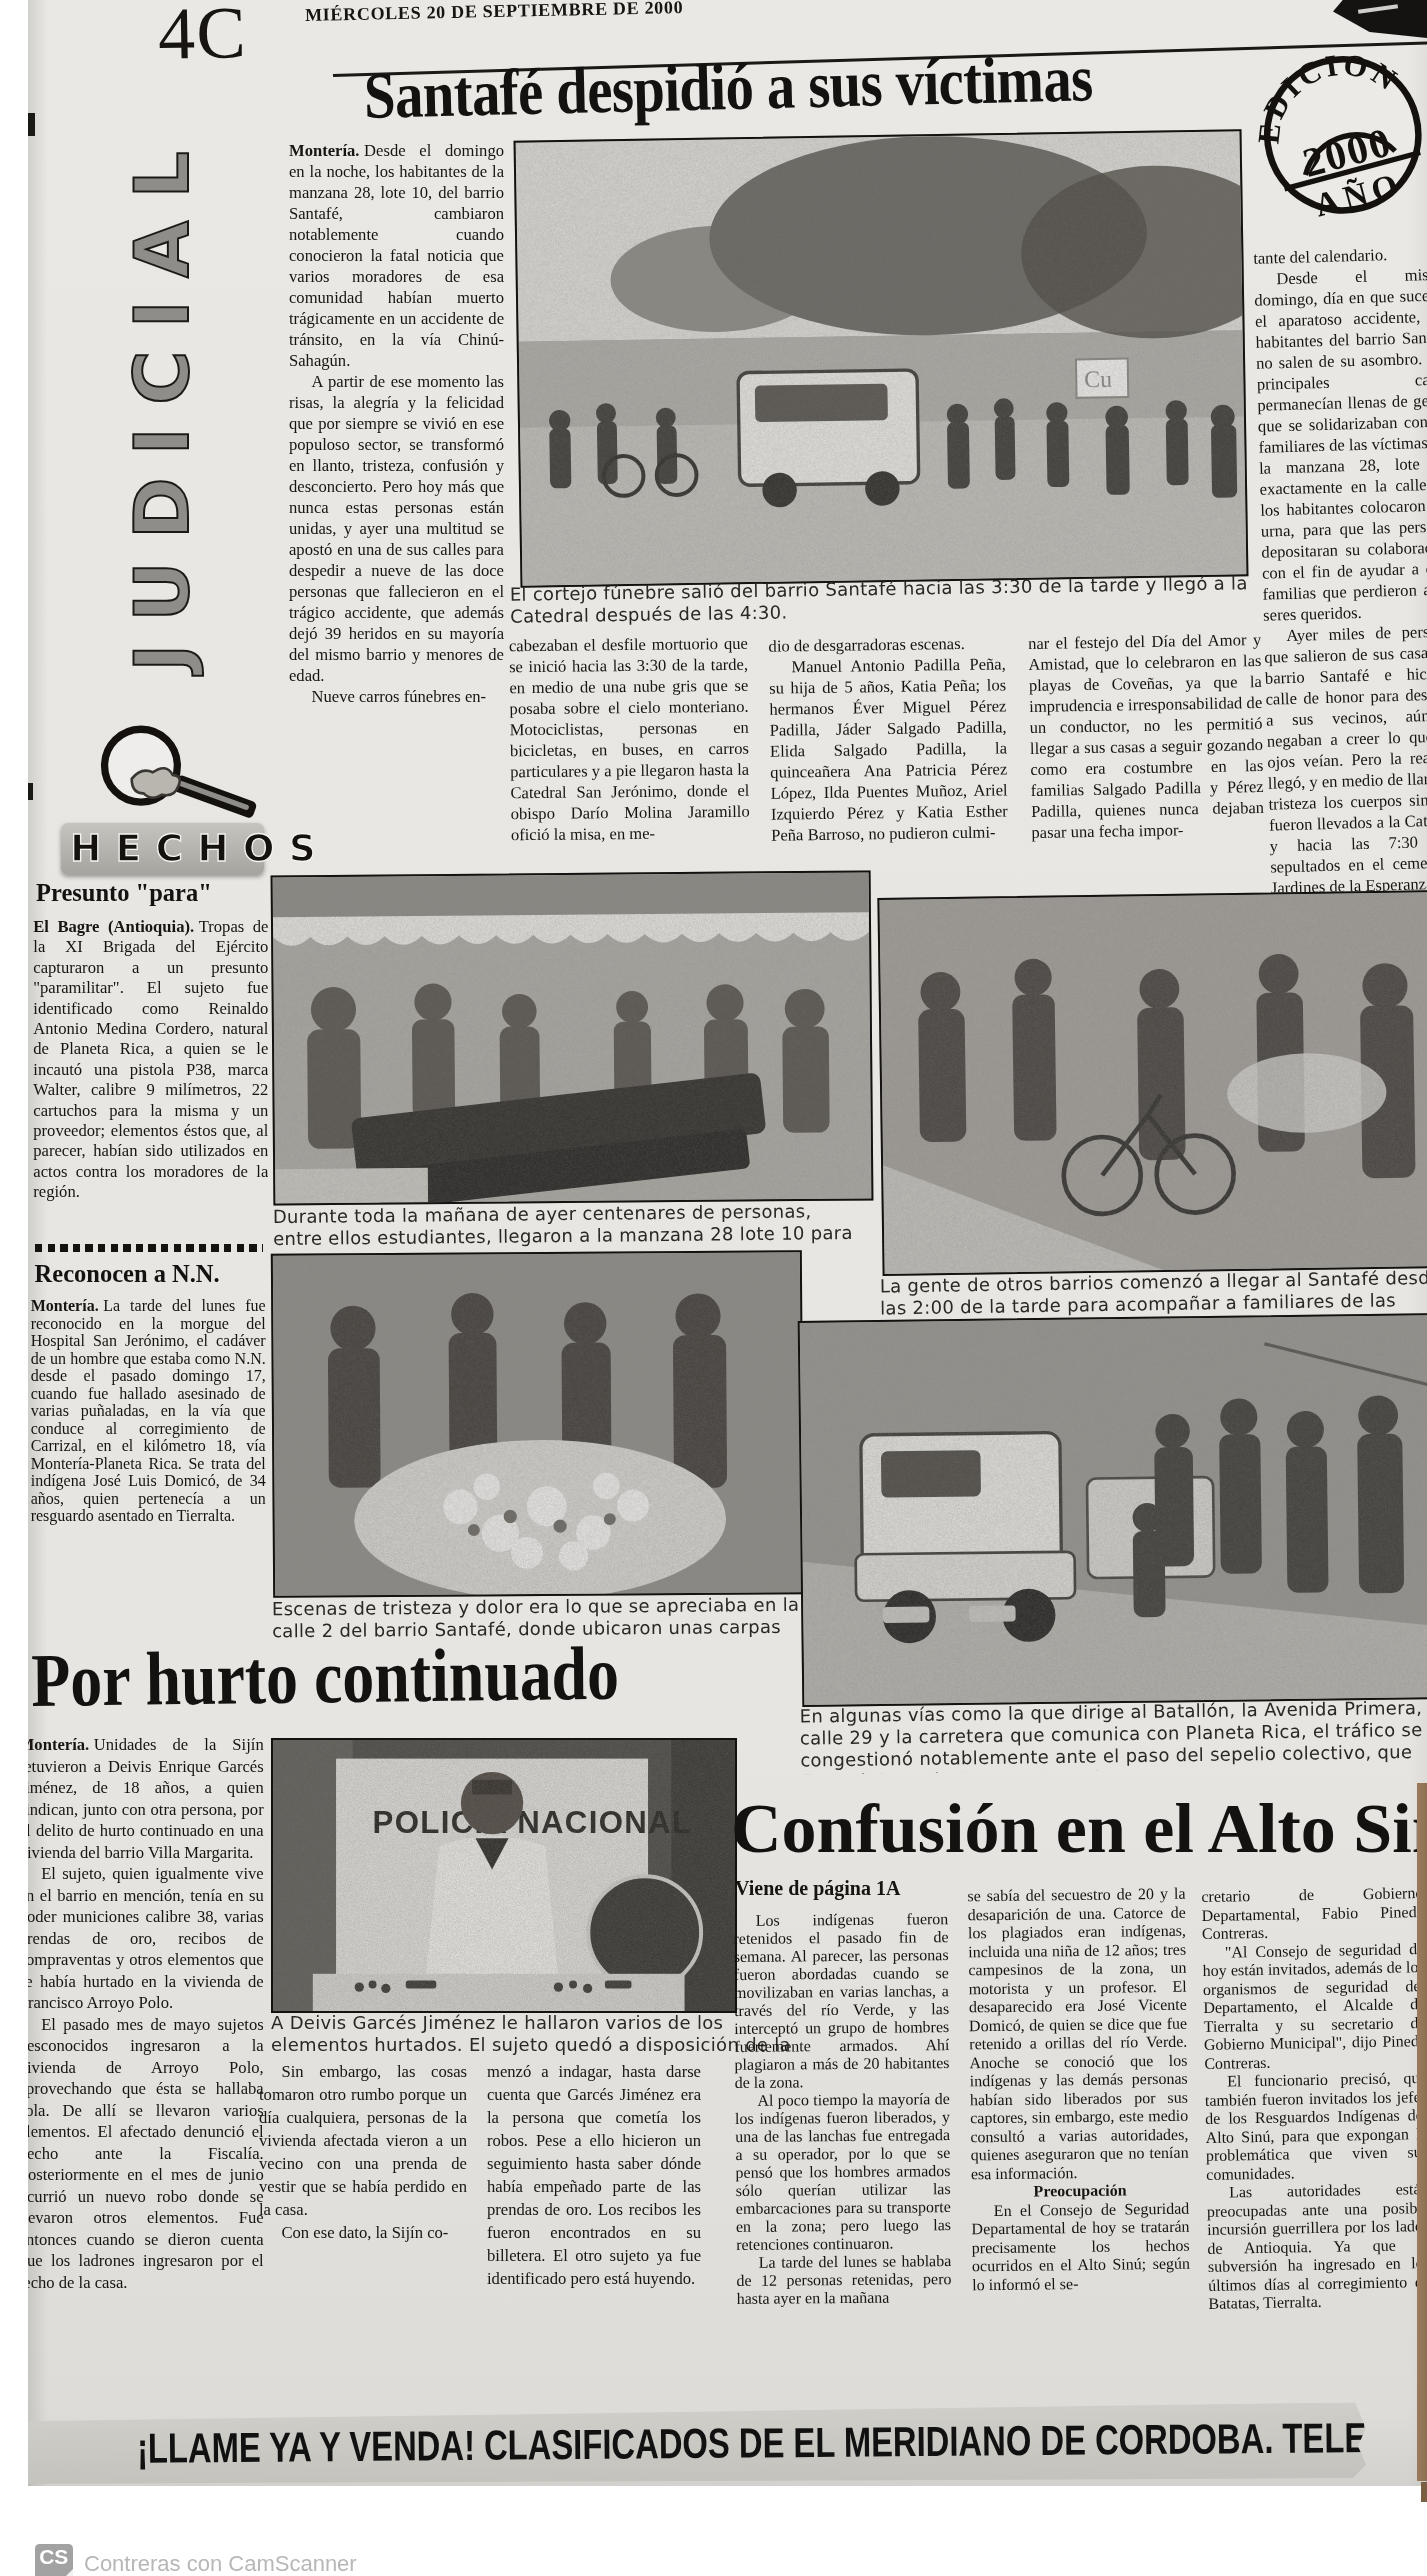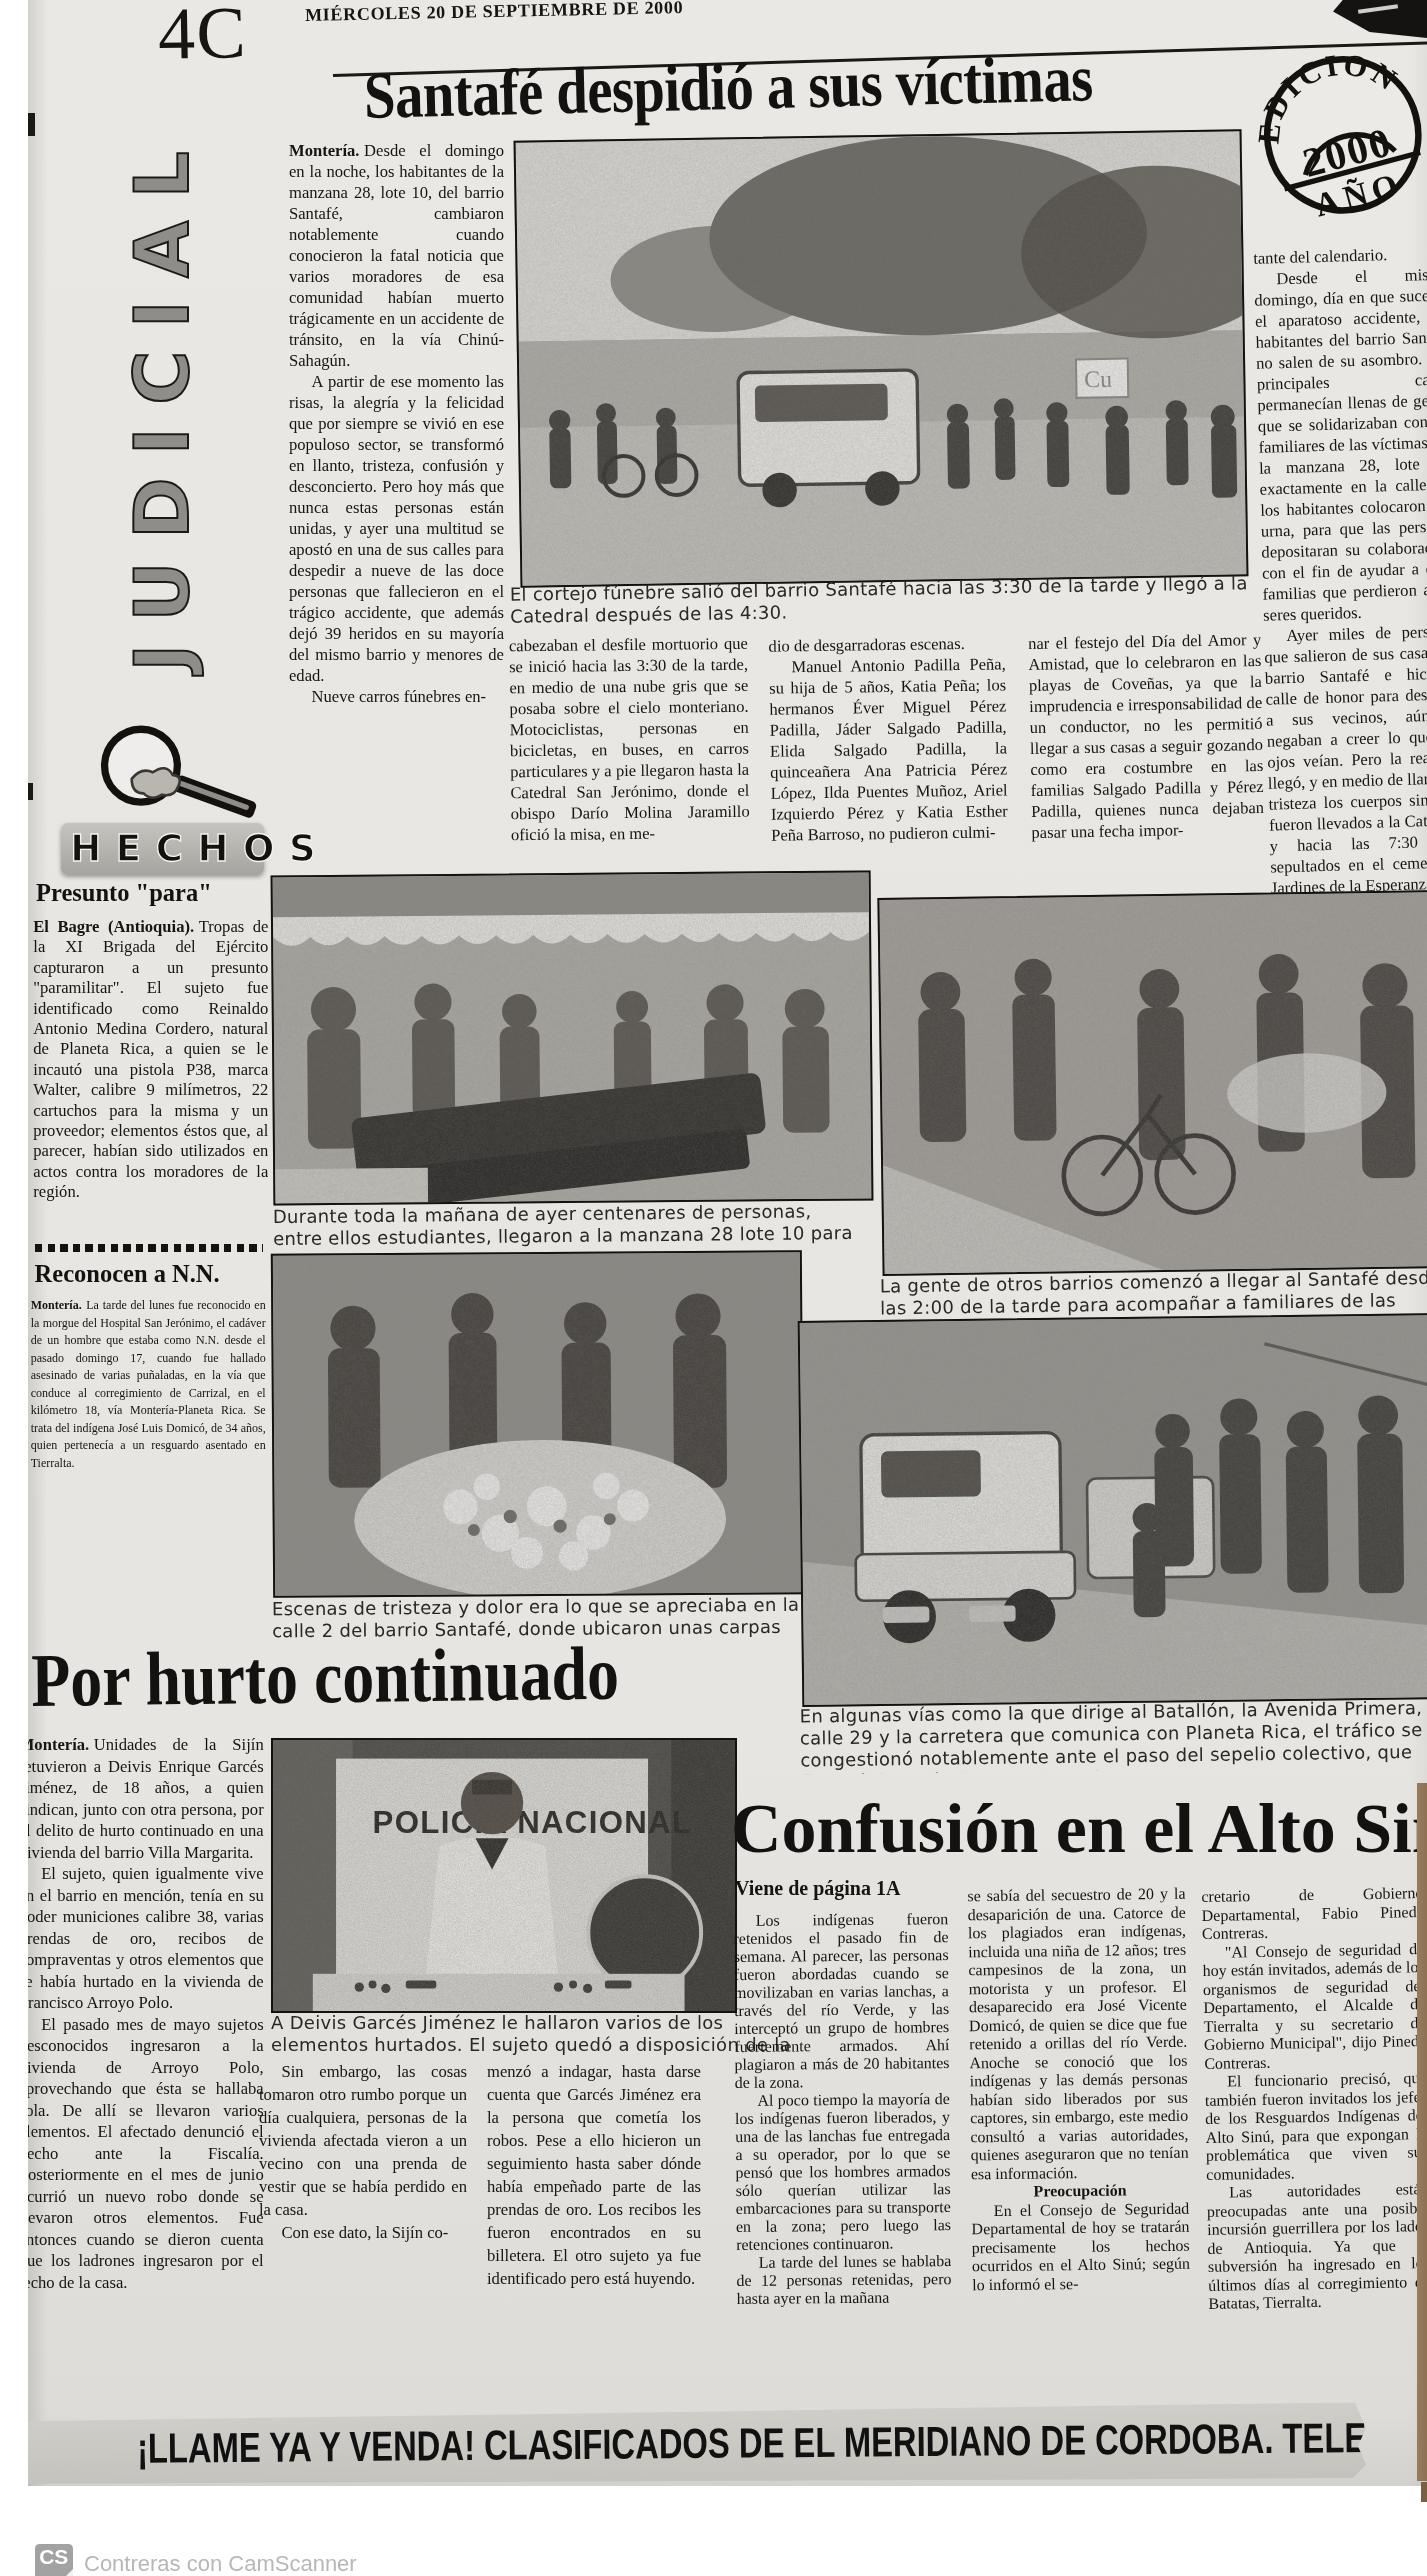--- a/index.html
+++ b/index.html
@@ -37,21 +37,21 @@
   .bodycol{font-size:16.6px;line-height:21px;text-align:justify;overflow:hidden;}
   .bodycol p{margin:0;text-indent:22.5px;}
   .bodycol p.noind{text-indent:0;}
   .lead{font-weight:700;margin-right:4.6px;}
   .c-main1{left:261px;top:140px;width:215px;height:731px;}
   .c-main2{left:482px;top:634px;width:239px;height:236px;transform:rotate(-.6deg);}
   .c-main3{left:742px;top:634px;width:237px;height:236px;transform:rotate(-.8deg);}
   .c-main4{left:1002px;top:631px;width:233px;height:239px;transform:rotate(-1deg);}
   .c-main5{left:1234px;top:245px;width:196px;height:651px;line-height:21px;transform:rotate(-1.6deg);}
   .c-pres{left:5.3px;top:917px;width:235px;height:310px;line-height:20.4px;}
-  .c-reco{left:2.7px;top:1297px;width:235px;height:267px;font-size:12px;line-height:17.5px;}
+  .c-reco{left:2.7px;top:1297px;width:235px;height:267px;font-size:16px;line-height:17.5px;}
   .c-hurtoA{left:0px;top:1734px;width:236px;height:631px;overflow:hidden;line-height:21.5px;}
   .c-hurtoA .shift{margin-left:-9.3px;width:245px;}
   .c-hurtoB{left:231px;top:2060px;width:208px;height:264px;line-height:23px;}
   .c-hurtoC{left:459px;top:2060px;width:214px;height:264px;line-height:23px;}
   .c-conf1{left:707px;top:1911px;width:215px;height:409px;font-size:16px;line-height:18px;transform:rotate(-.5deg);}
   .c-conf2{left:942px;top:1886px;width:218px;height:435px;font-size:16px;line-height:18.5px;transform:rotate(-.7deg);}
   .c-conf3{left:1177px;top:1886px;width:222px;height:435px;font-size:16px;line-height:18.5px;transform:rotate(-1deg);}
   .subhead{text-align:center;font-weight:700;text-indent:0 !important;}
 
   

